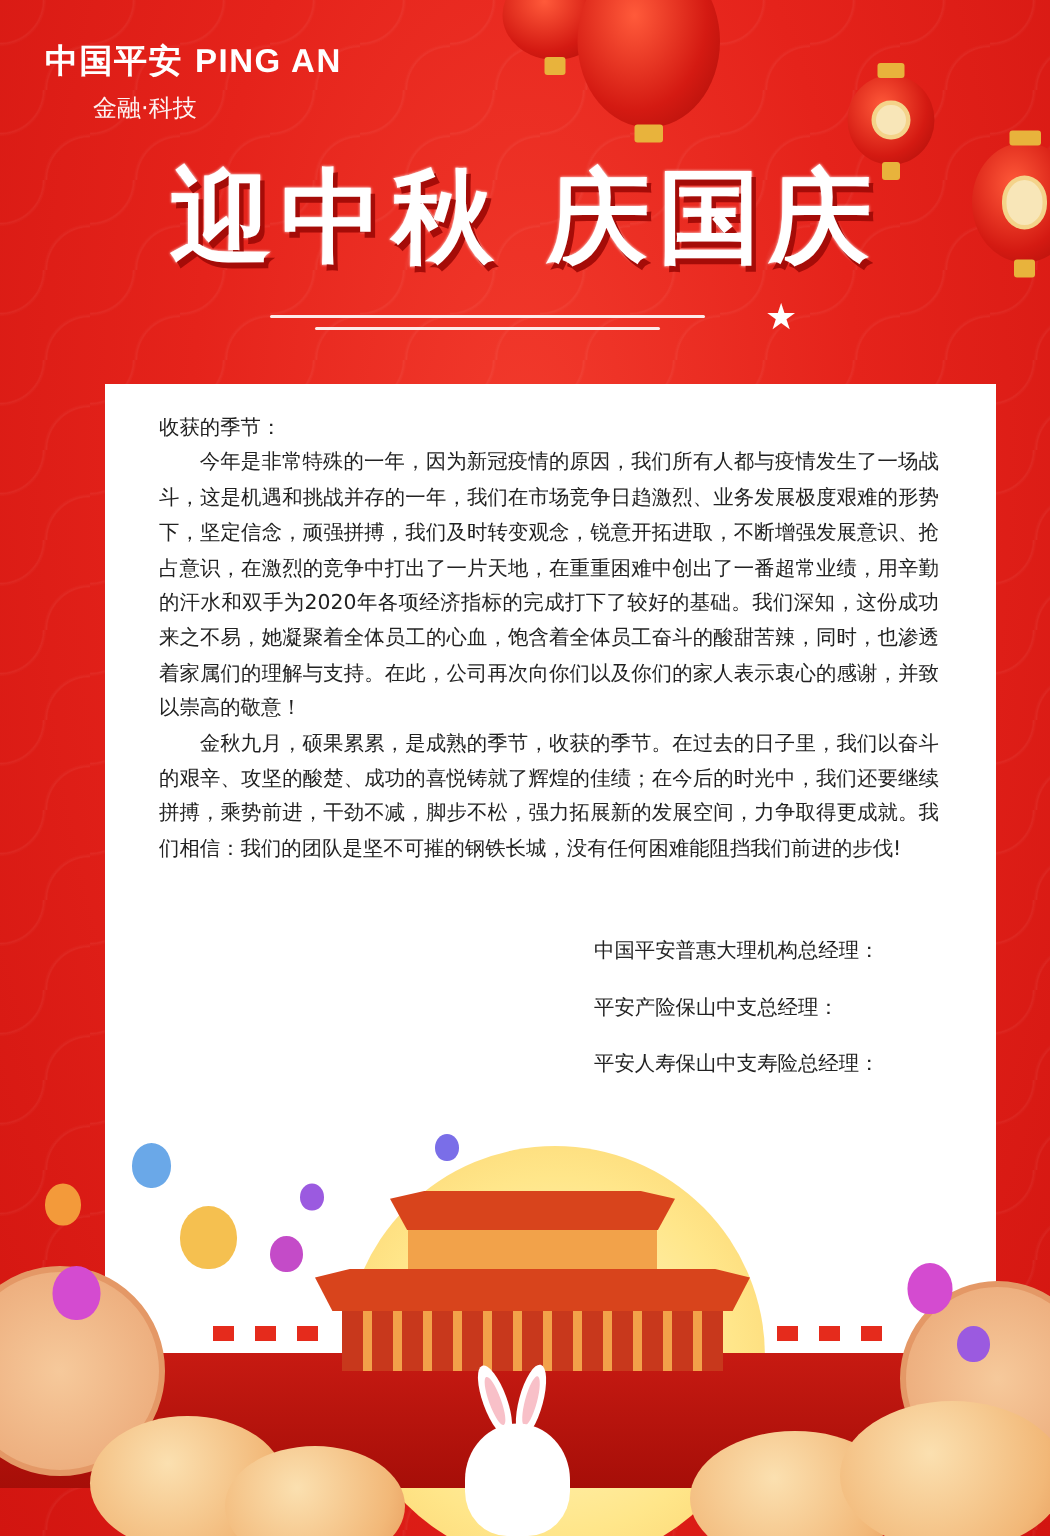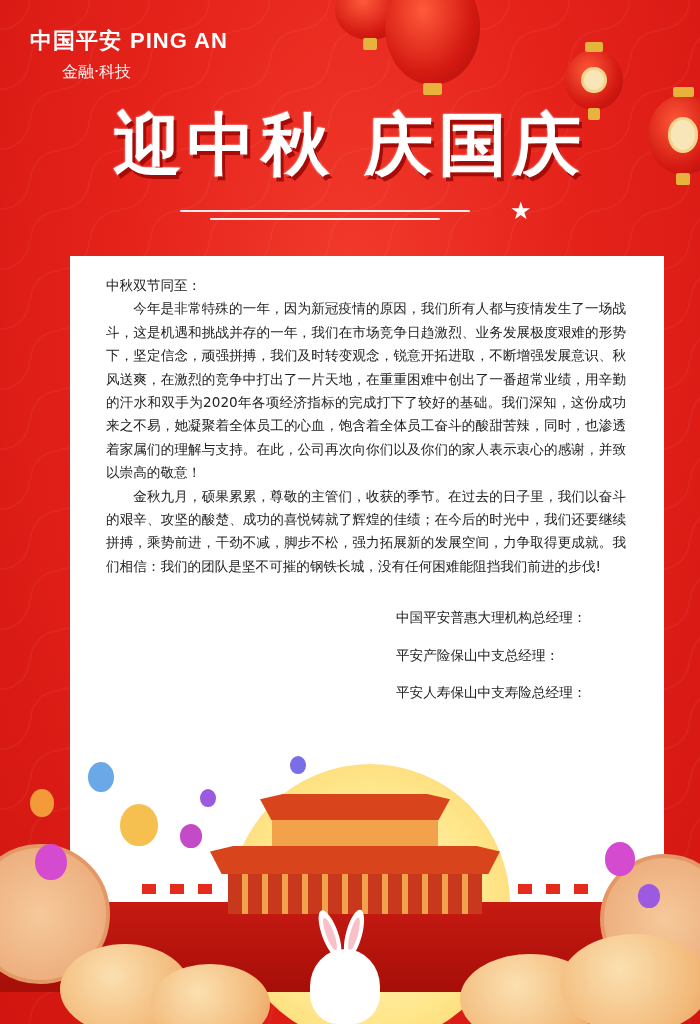--- a/index.html
+++ b/index.html
@@ -45,21 +45,21 @@
   .letter {
     position: absolute; left: 70px; top: 256px; width: 594px; height: 680px;
     background: #fff;
     padding: 18px 38px 0 36px;
     color: #222;
     font-size: 13.6px; line-height: 23.4px;
   }
   .greeting { margin-bottom: 0; }
   .para { text-indent: 2em; text-align: justify; }
   .closing { text-indent: 3em; margin-top: 2px; }
-  .signatures { margin-top: 28px; margin-left: 290px; font-family: Liberation Serif, serif; }
+  .signatures { margin-top: 44px; margin-left: 290px; font-family: Liberation Serif, serif; }
   .signatures div { margin-bottom: 14px; }
 
   
   .scene { position: absolute; left: 0; right: 0; bottom: 0; height: 290px; pointer-events: none; }
   .sun { position: absolute; left: 230px; top: 30px; width: 280px; height: 280px; border-radius: 50%;
          background: radial-gradient(circle, #fff7c8 0%, #ffe68a 60%, #fbd06a 100%); }
   .gate { position: absolute; left: 210px; top: 60px; width: 290px; height: 160px; }
   .roof1 { position: absolute; left: 50px; top: 0; width: 190px; height: 26px; background: #d8441c; clip-path: polygon(6% 100%, 0 20%, 12% 0, 88% 0, 100% 20%, 94% 100%); }
   .tier1 { position: absolute; left: 62px; top: 26px; width: 166px; height: 28px; background: #f2a24a; }
   .roof2 { position: absolute; left: 0; top: 52px; width: 290px; height: 28px; background: #d8441c; clip-path: polygon(4% 100%, 0 20%, 8% 0, 92% 0, 100% 20%, 96% 100%); }
@@ -98,23 +98,23 @@
   </div>
 
 <div class="title">迎中秋 庆国庆</div>
 <div class="title-lines">
     <span></span>
     <span style="margin-left:30px;margin-right:30px;"></span>
   </div>
 <div class="star">★</div>
 
 <div class="letter">
-  <div class="greeting">中秋双节同至：</div>
-  <p class="para">今年是非常特殊的一年，因为新冠疫情的原因，我们所有人都与疫情发生了一场战斗，这是机遇和挑战并存的一年，我们在市场竞争日趋激烈、业务发展极度艰难的形势下，坚定信念，顽强拼搏，我们及时转变观念，锐意开拓进取，不断增强发展意识、秋风送爽，在激烈的竞争中打出了一片天地，在重重困难中创出了一番超常业绩，用辛勤的汗水和双手为2020年各项经济指标的完成打下了较好的基础。我们深知，这份成功来之不易，她凝聚着全体员工的心血，饱含着全体员工奋斗的酸甜苦辣，同时，也渗透着家属们的理解与支持。在此，公司再次向你们以及你们的家人表示衷心的感谢，并致以崇高的敬意！</p>
-  <p class="para">金秋九月，硕果累累，尊敬的主管们，收获的季节。在过去的日子里，我们以奋斗的艰辛、攻坚的酸楚、成功的喜悦铸就了辉煌的佳绩；在今后的时光中，我们还要继续拼搏，乘势前进，干劲不减，脚步不松，强力拓展新的发展空间，力争取得更成就。我们相信：我们的团队是坚不可摧的钢铁长城，没有任何困难能阻挡我们前进的步伐!</p>
+  <div class="greeting">收获的季节：</div>
+  <p class="para">今年是非常特殊的一年，因为新冠疫情的原因，我们所有人都与疫情发生了一场战斗，这是机遇和挑战并存的一年，我们在市场竞争日趋激烈、业务发展极度艰难的形势下，坚定信念，顽强拼搏，我们及时转变观念，锐意开拓进取，不断增强发展意识、抢占意识，在激烈的竞争中打出了一片天地，在重重困难中创出了一番超常业绩，用辛勤的汗水和双手为2020年各项经济指标的完成打下了较好的基础。我们深知，这份成功来之不易，她凝聚着全体员工的心血，饱含着全体员工奋斗的酸甜苦辣，同时，也渗透着家属们的理解与支持。在此，公司再次向你们以及你们的家人表示衷心的感谢，并致以崇高的敬意！</p>
+  <p class="para">金秋九月，硕果累累，是成熟的季节，收获的季节。在过去的日子里，我们以奋斗的艰辛、攻坚的酸楚、成功的喜悦铸就了辉煌的佳绩；在今后的时光中，我们还要继续拼搏，乘势前进，干劲不减，脚步不松，强力拓展新的发展空间，力争取得更成就。我们相信：我们的团队是坚不可摧的钢铁长城，没有任何困难能阻挡我们前进的步伐!</p>
   <div class="signatures">
     <div>中国平安普惠大理机构总经理：</div>
     <div>平安产险保山中支总经理：</div>
     <div>平安人寿保山中支寿险总经理：</div>
   </div>
 </div>
 
 <div class="scene">
   <div class="sun"></div>
   <div class="wall"></div>

